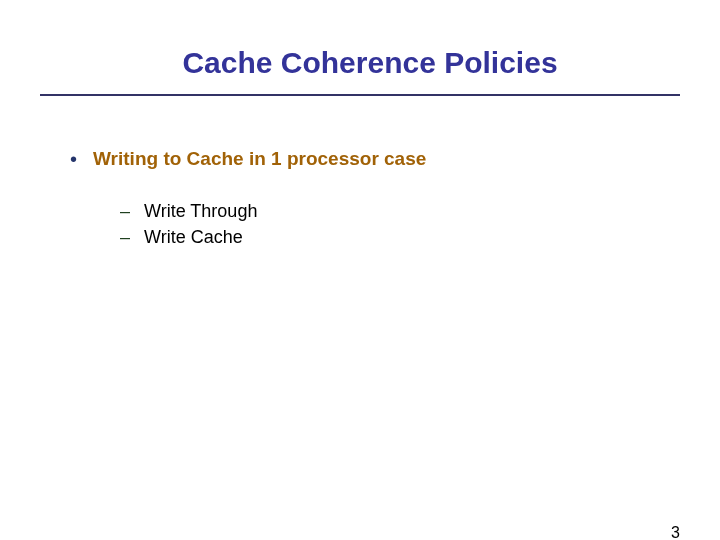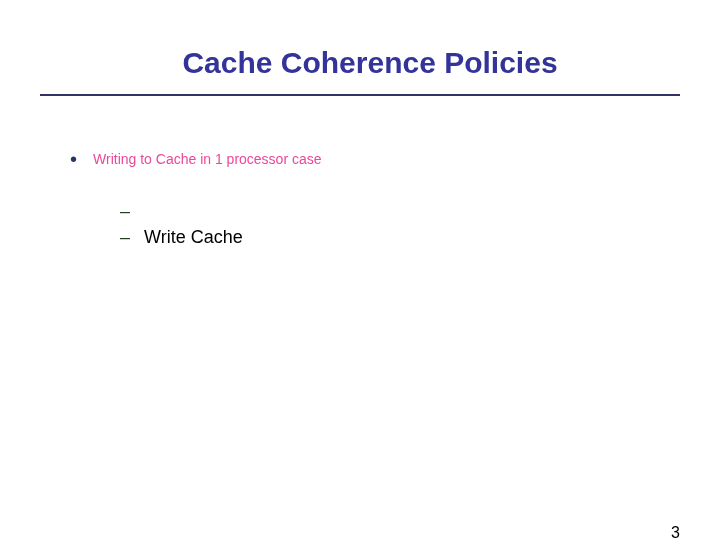--- a/index.html
+++ b/index.html
@@ -45,23 +45,24 @@
       gap: 16px;
       margin-bottom: 28px;
     }
     .bullet-dot {
       color: #24356b;
       font-size: 20px;
       line-height: 26px;
       margin-left: 0px;
     }
     .bullet-text {
-      color: #ec4899;
-      font-size: 14px;
+      color: #a16207;
+      font-size: 19px;
       line-height: 26px;
+      font-weight: bold;
     }
     .sub-list {
       margin-left: 50px;
       margin-top: 10px;
     }
     .sub-line {
       display: flex;
       align-items: flex-start;
       gap: 14px;
       margin-bottom: 4px;
@@ -92,20 +93,21 @@
   <div class="title-underline"></div>
 
   <div class="content">
     <div class="bullet-line">
       <span class="bullet-dot">•</span>
       <span class="bullet-text">Writing to Cache in 1 processor case</span>
     </div>
     <div class="sub-list">
       <div class="sub-line">
         <span class="sub-dash">–</span>
+        <span class="sub-text">Write Through</span>
       </div>
       <div class="sub-line">
         <span class="sub-dash">–</span>
         <span class="sub-text">Write Cache</span>
       </div>
     </div>
   </div>
 
   <div class="page-number">3</div>
 </div>

